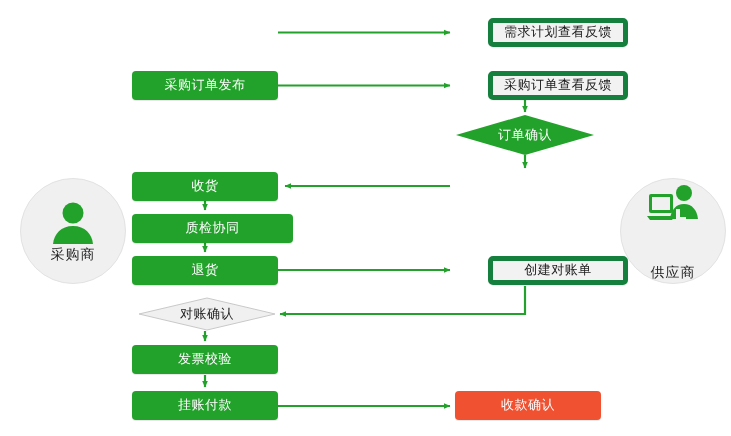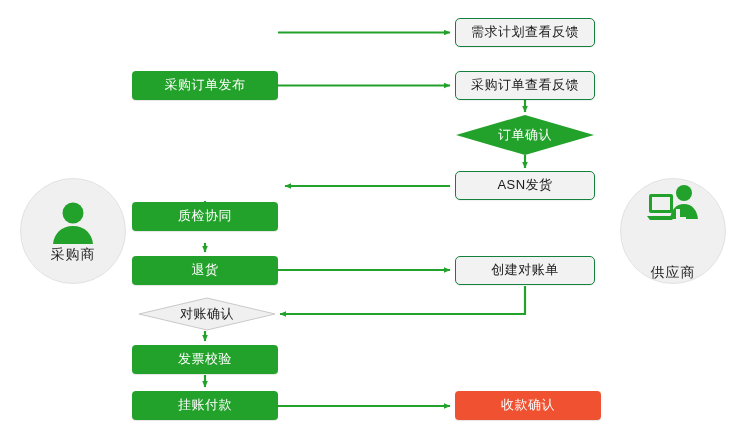--- a/index.html
+++ b/index.html
@@ -39,23 +39,24 @@
   }
   .node.green {
     background: #22a22a;
     color: #ffffff;
     border-radius: 4px;
     box-shadow: 0 1px 1px rgba(0,0,0,0.10);
   }
   .node.gray {
     background: #f2f2f2;
     color: #1a1a1a;
-    border: 1px solid #15803d;
+    border: 5px solid #15803d;
     border-radius: 5px;
     box-shadow: 0 1px 1px rgba(0,0,0,0.06);
+    margin-left: 33px;
   }
   .node.orange {
     background: #ef5131;
     color: #ffffff;
     border-radius: 4px;
     box-shadow: 0 1px 1px rgba(0,0,0,0.10);
   }
   .diamond-wrap {
     position: absolute;
     display: flex;
@@ -173,24 +174,24 @@
 
   <div class="node gray" style="left:455px; top:71px; width:140px; height:29px;">采购订单查看反馈</div>
 
   <div class="diamond-wrap" style="left:455px; top:114px; width:140px; height:42px;">
     <svg width="140" height="42" viewBox="0 0 140 42" xmlns="http://www.w3.org/2000/svg">
       <polygon points="70,1 139,21 70,41 1,21" fill="#22a22a"></polygon>
     </svg>
     <span class="diamond-label on-green">订单确认</span>
   </div>
 
-  <div class="node gray" style="left:455px; top:171px; width:140px; height:29px;">ASN发货</div>
-
-
-  <div class="node green" style="left:132px; top:202px; width:146px; height:29px;">质检协同</div>
+
+  <div class="node green" style="left:132px; top:172px; width:146px; height:29px;">收货</div>
+
+  <div class="node green" style="left:132px; top:214px; width:161px; height:29px;">质检协同</div>
 
   <div class="node green" style="left:132px; top:256px; width:146px; height:29px;">退货</div>
 
   <div class="node gray" style="left:455px; top:256px; width:140px; height:29px;">创建对账单</div>
 
   <div class="diamond-wrap" style="left:138px; top:297px; width:138px; height:34px;">
     <svg width="138" height="34" viewBox="0 0 138 34" xmlns="http://www.w3.org/2000/svg">
       <polygon points="69,1 137,17 69,33 1,17" fill="#f0f0f0" stroke="#c9c9c9" stroke-width="1"></polygon>
     </svg>
     <span class="diamond-label on-white">对账确认</span>

